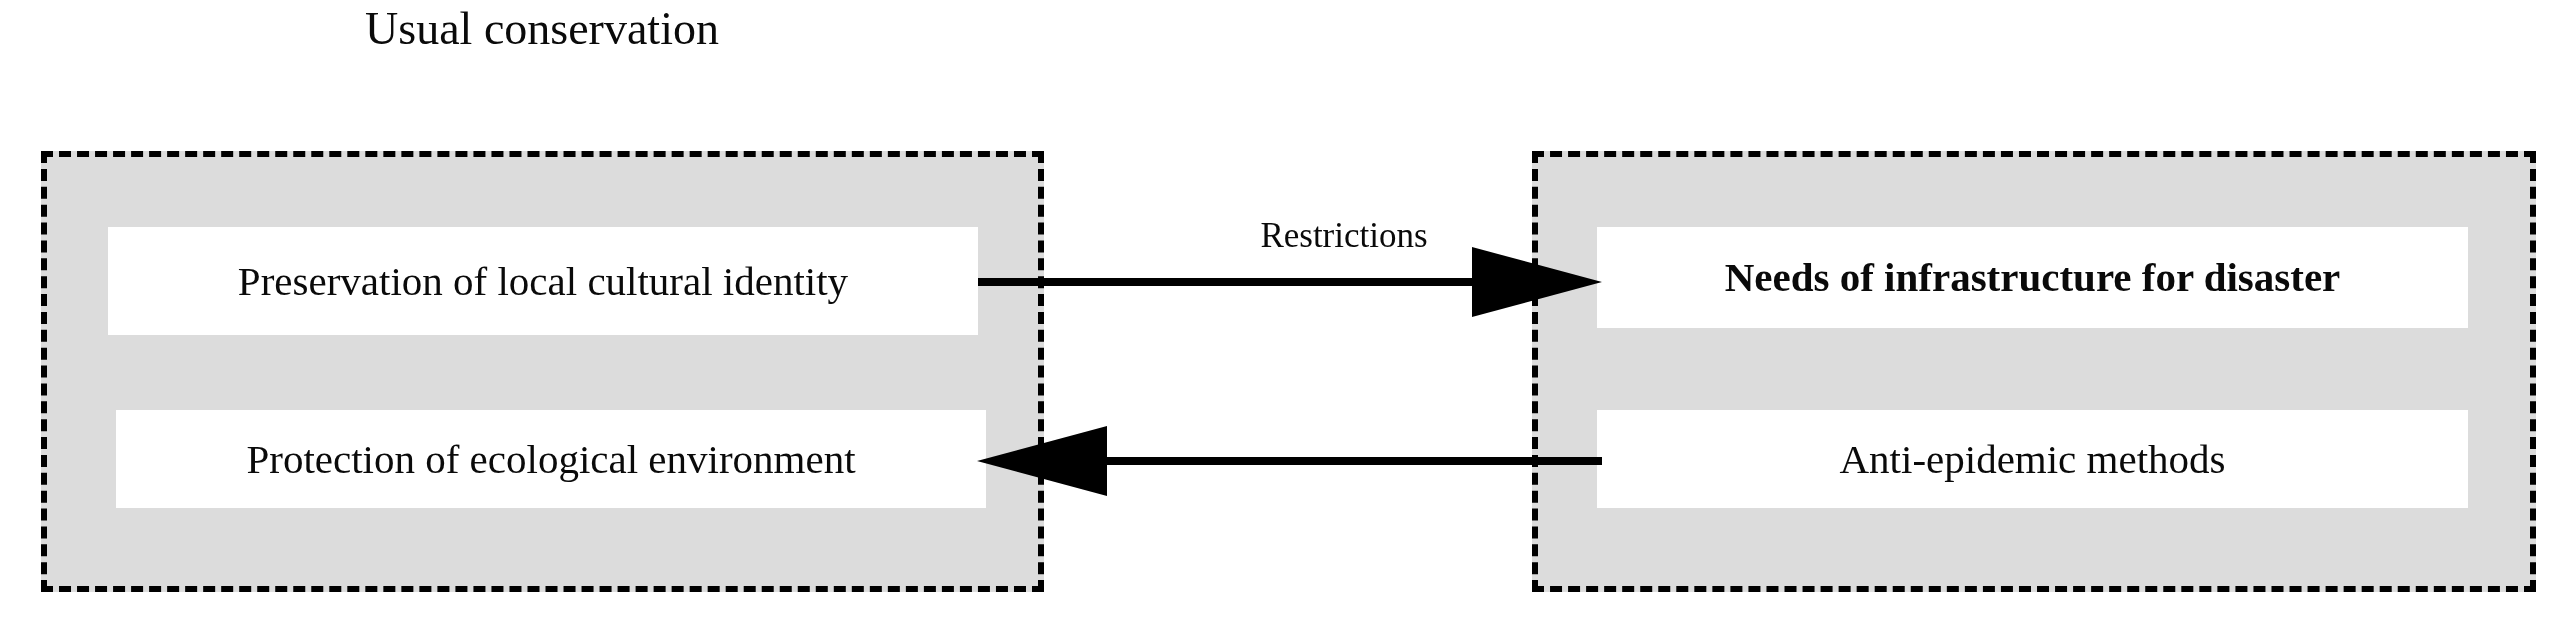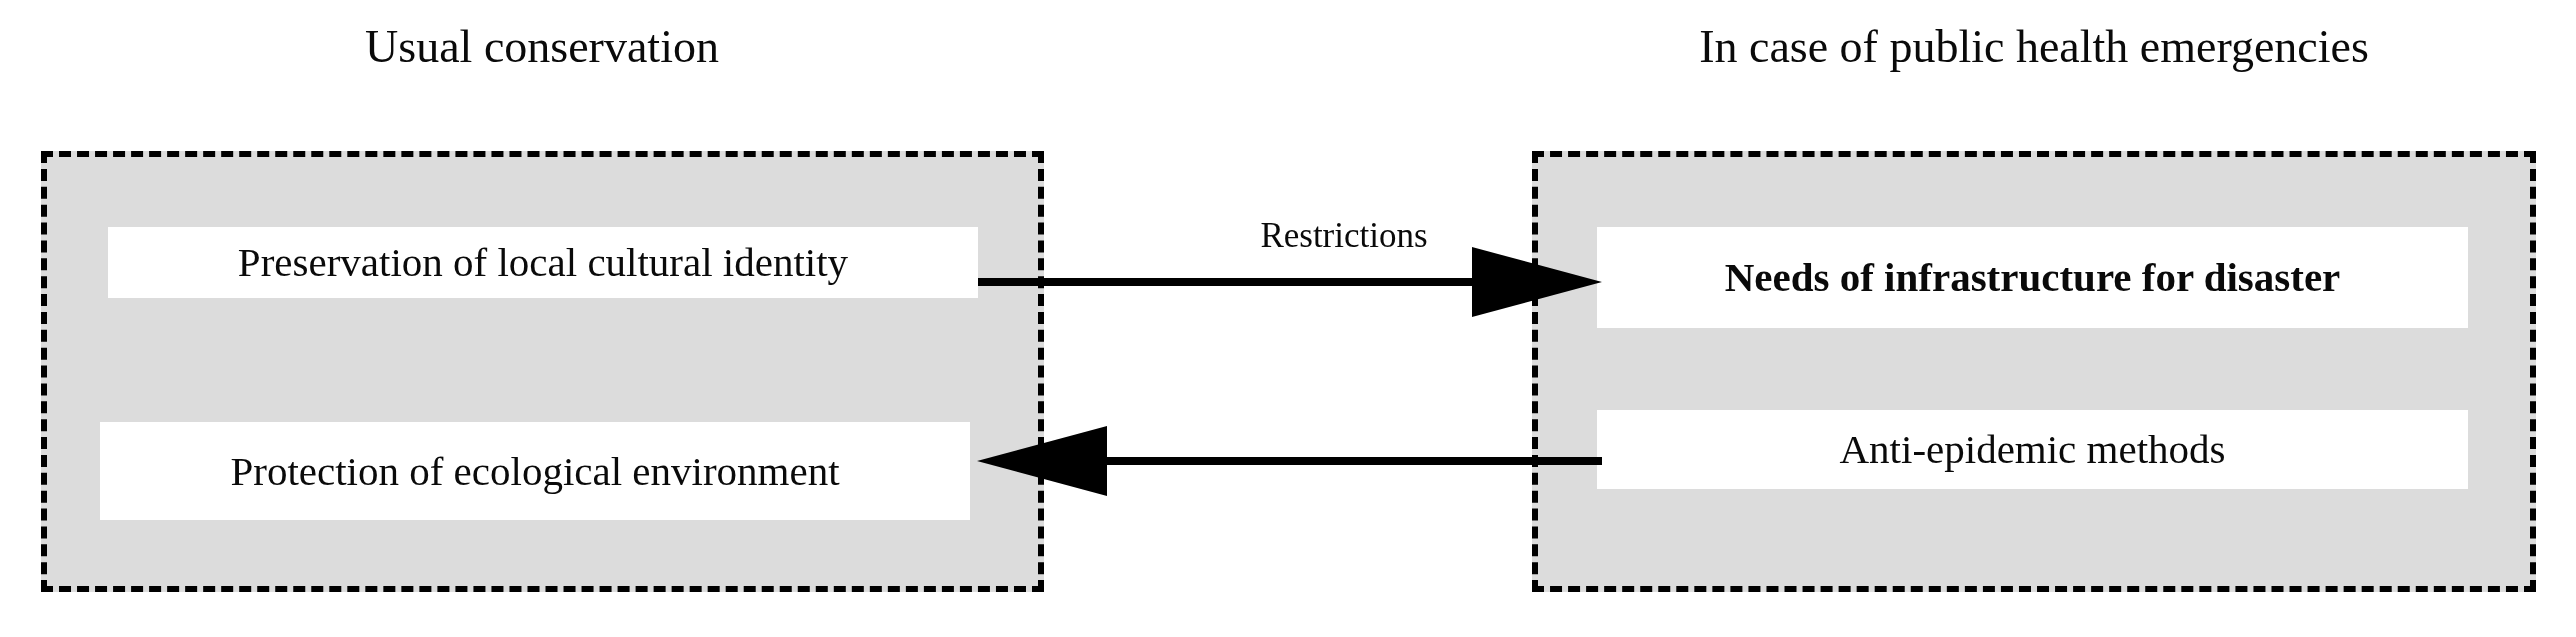--- a/index.html
+++ b/index.html
@@ -13,21 +13,21 @@
     height: 637px;
     background: #ffffff;
     overflow: hidden;
     font-family: "Liberation Serif", "DejaVu Serif", serif;
     color: #000000;
   }
 
   
   .col-header {
     position: absolute;
-    top: 21px;
+    top: 3px;
     text-align: center;
     font-size: 46px;
     line-height: 52px;
     letter-spacing: 0px;
     white-space: nowrap;
     color: #0a0a0a;
   }
   #header-left  { left: 0px;    width: 1084px; }
   #header-right { left: 1492px; width: 1084px; }
 
@@ -51,30 +51,30 @@
     display: flex;
     align-items: center;
     justify-content: center;
     text-align: center;
     font-size: 41px;
     line-height: 47px;
     white-space: nowrap;
     color: #0a0a0a;
   }
   #box-preservation {
-    left: 108px; top: 227px; width: 870px; height: 71px;
+    left: 108px; top: 227px; width: 870px; height: 108px;
   }
   #box-protection {
-    left: 100px; top: 410px; width: 870px; height: 98px; margin-top: 12px;
+    left: 116px; top: 410px; width: 870px; height: 98px;
   }
   #box-infrastructure {
     left: 1597px; top: 227px; width: 871px; height: 101px; font-weight: bold;
   }
   #box-antiepidemic {
-    left: 1597px; top: 410px; width: 871px; height: 79px;
+    left: 1597px; top: 410px; width: 871px; height: 98px;
   }
 
   
   .connector { position: absolute; }
   .conn-line {
     position: absolute;
     background: #000000;
     height: 7.8px;
   }
   .arrowhead {
@@ -105,21 +105,20 @@
   #label-restrictions    { left: 1084px; top: 216px; width: 520px; }
   #label-negative-impact { left: 1023px; top: 395px; width: 520px; }
 </style>
 </head>
 <body>
 
 <div id="stage">
 
   <div id="header-left" class="col-header">Usual conservation</div>
 
-  <div id="header-right" class="col-header">In case of public health emergencies</div>
 
   <div id="panel-left" class="panel"></div>
 
   <div id="panel-right" class="panel"></div>
 
   <div id="box-preservation" class="item-box">Preservation of local cultural identity</div>
 
   <div id="box-protection" class="item-box">Protection of ecological environment</div>
 
   <div id="box-infrastructure" class="item-box">Needs of infrastructure for disaster</div>

